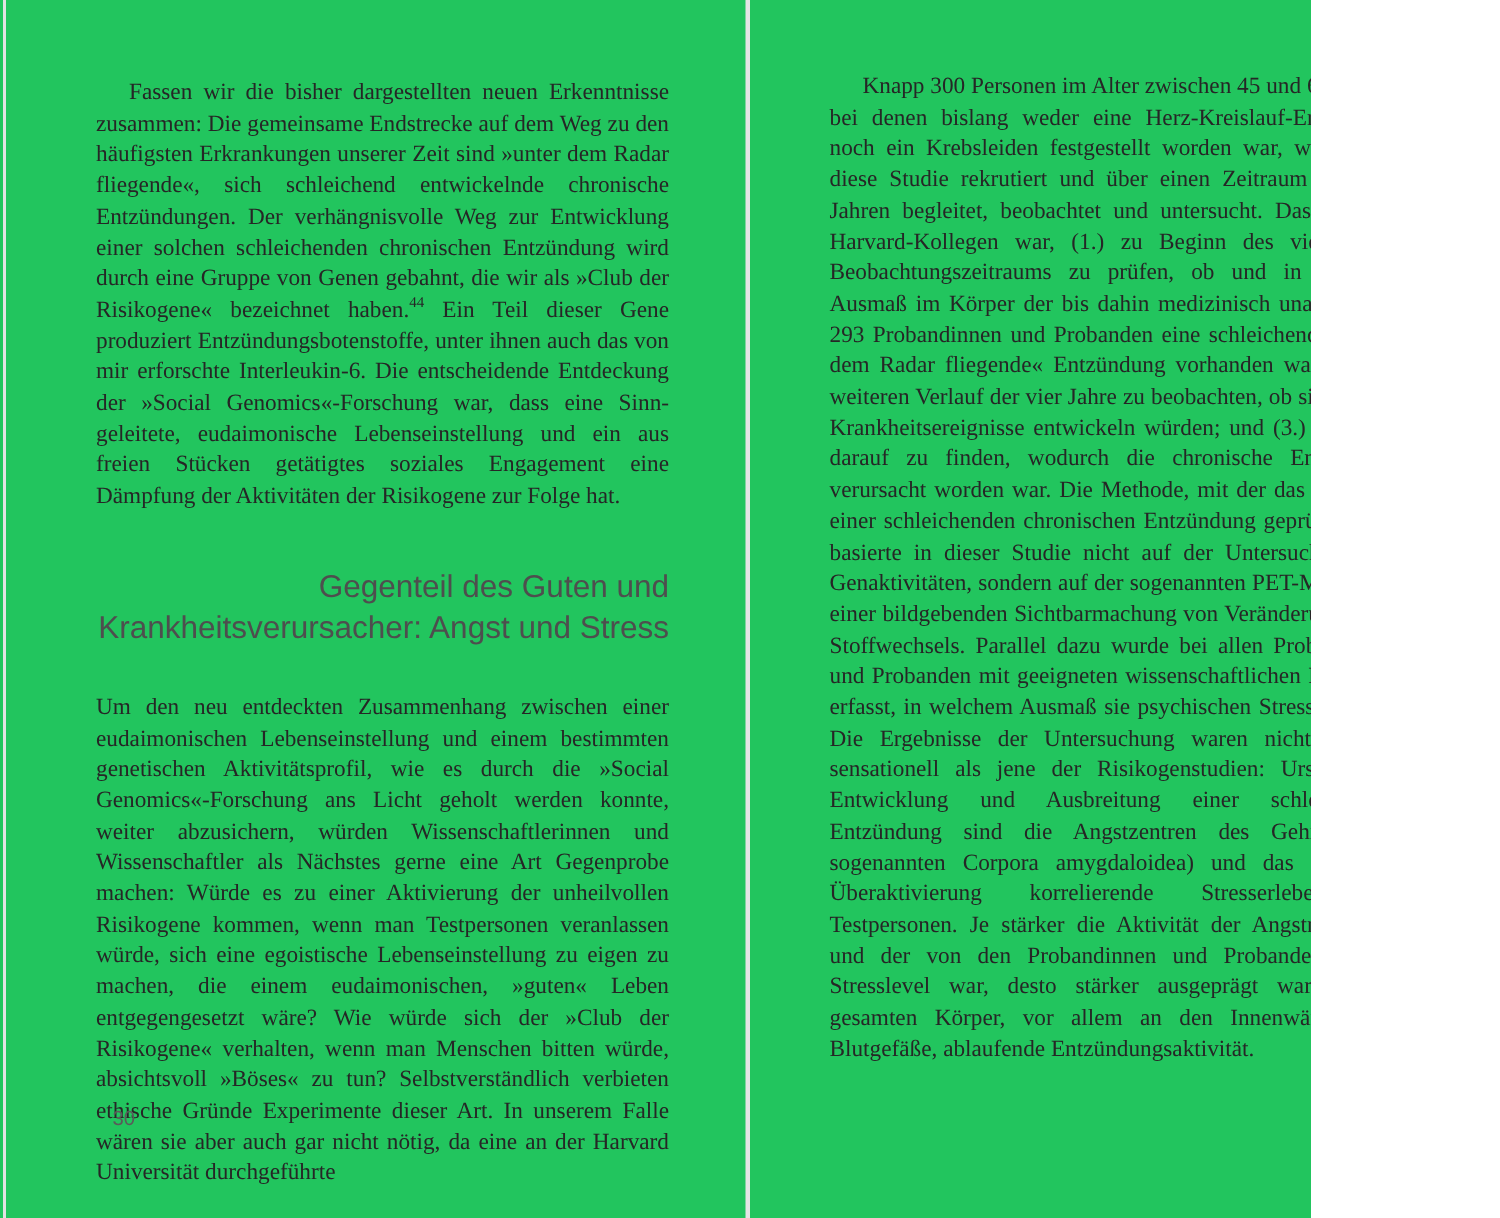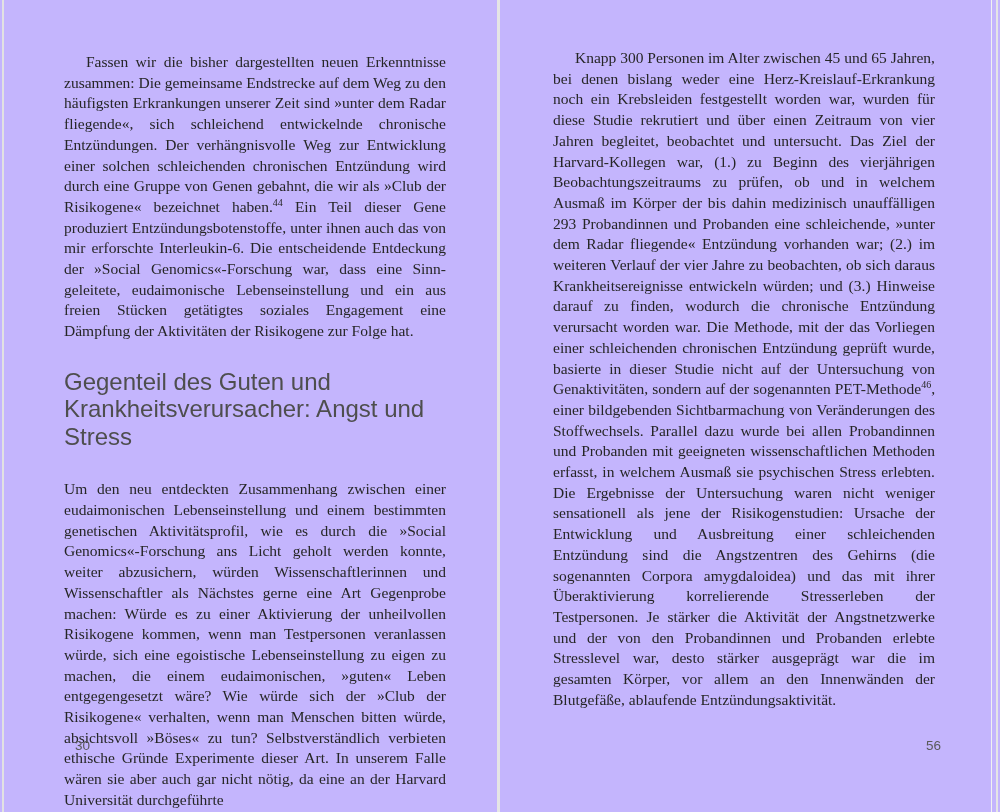--- a/index.html
+++ b/index.html
@@ -2,23 +2,23 @@
 <html lang="de"><head>
 <meta charset="utf-8">
 <style>
   html, body {
     margin: 0;
     padding: 0;
     background: #ffffff;
   }
   .spread {
     position: relative;
-    width: 1000px;
+    width: 874px;
     height: 812px;
-    background: #c4b5fd;
+    background: #22c55e;
     overflow: hidden;
     font-family: "Liberation Serif", serif;
   }
   .rule {
     position: absolute;
     top: 0;
     bottom: 0;
   }
   .edge-left    { left: 2px;   width: 2px; background: #e2e2e2; }
   .gutter-line  { left: 497px; width: 3px; background: #e5e5e5; }
@@ -44,24 +44,24 @@
   sup.fn {
     font-size: 10px;
     line-height: 0;
     vertical-align: super;
   }
 
   h2.section-heading {
     font-family: "Liberation Sans", sans-serif;
     font-weight: 400;
     color: #4e4e4e;
-    font-size: 24px;
+    font-size: 21px;
     line-height: 27.5px;
-    text-align: left;
-    margin: 26px 0 29px 0;
+    text-align: right;
+    margin: 36px 0 29px 0;
   }
 
   .page-number {
     position: absolute;
     font-family: "Liberation Sans", sans-serif;
     font-size: 13.5px;
     color: #5a5a5a;
   }
   .pn-left  { left: 75px;  top: 738px; }
   .pn-right { left: 926px; top: 738px; }

